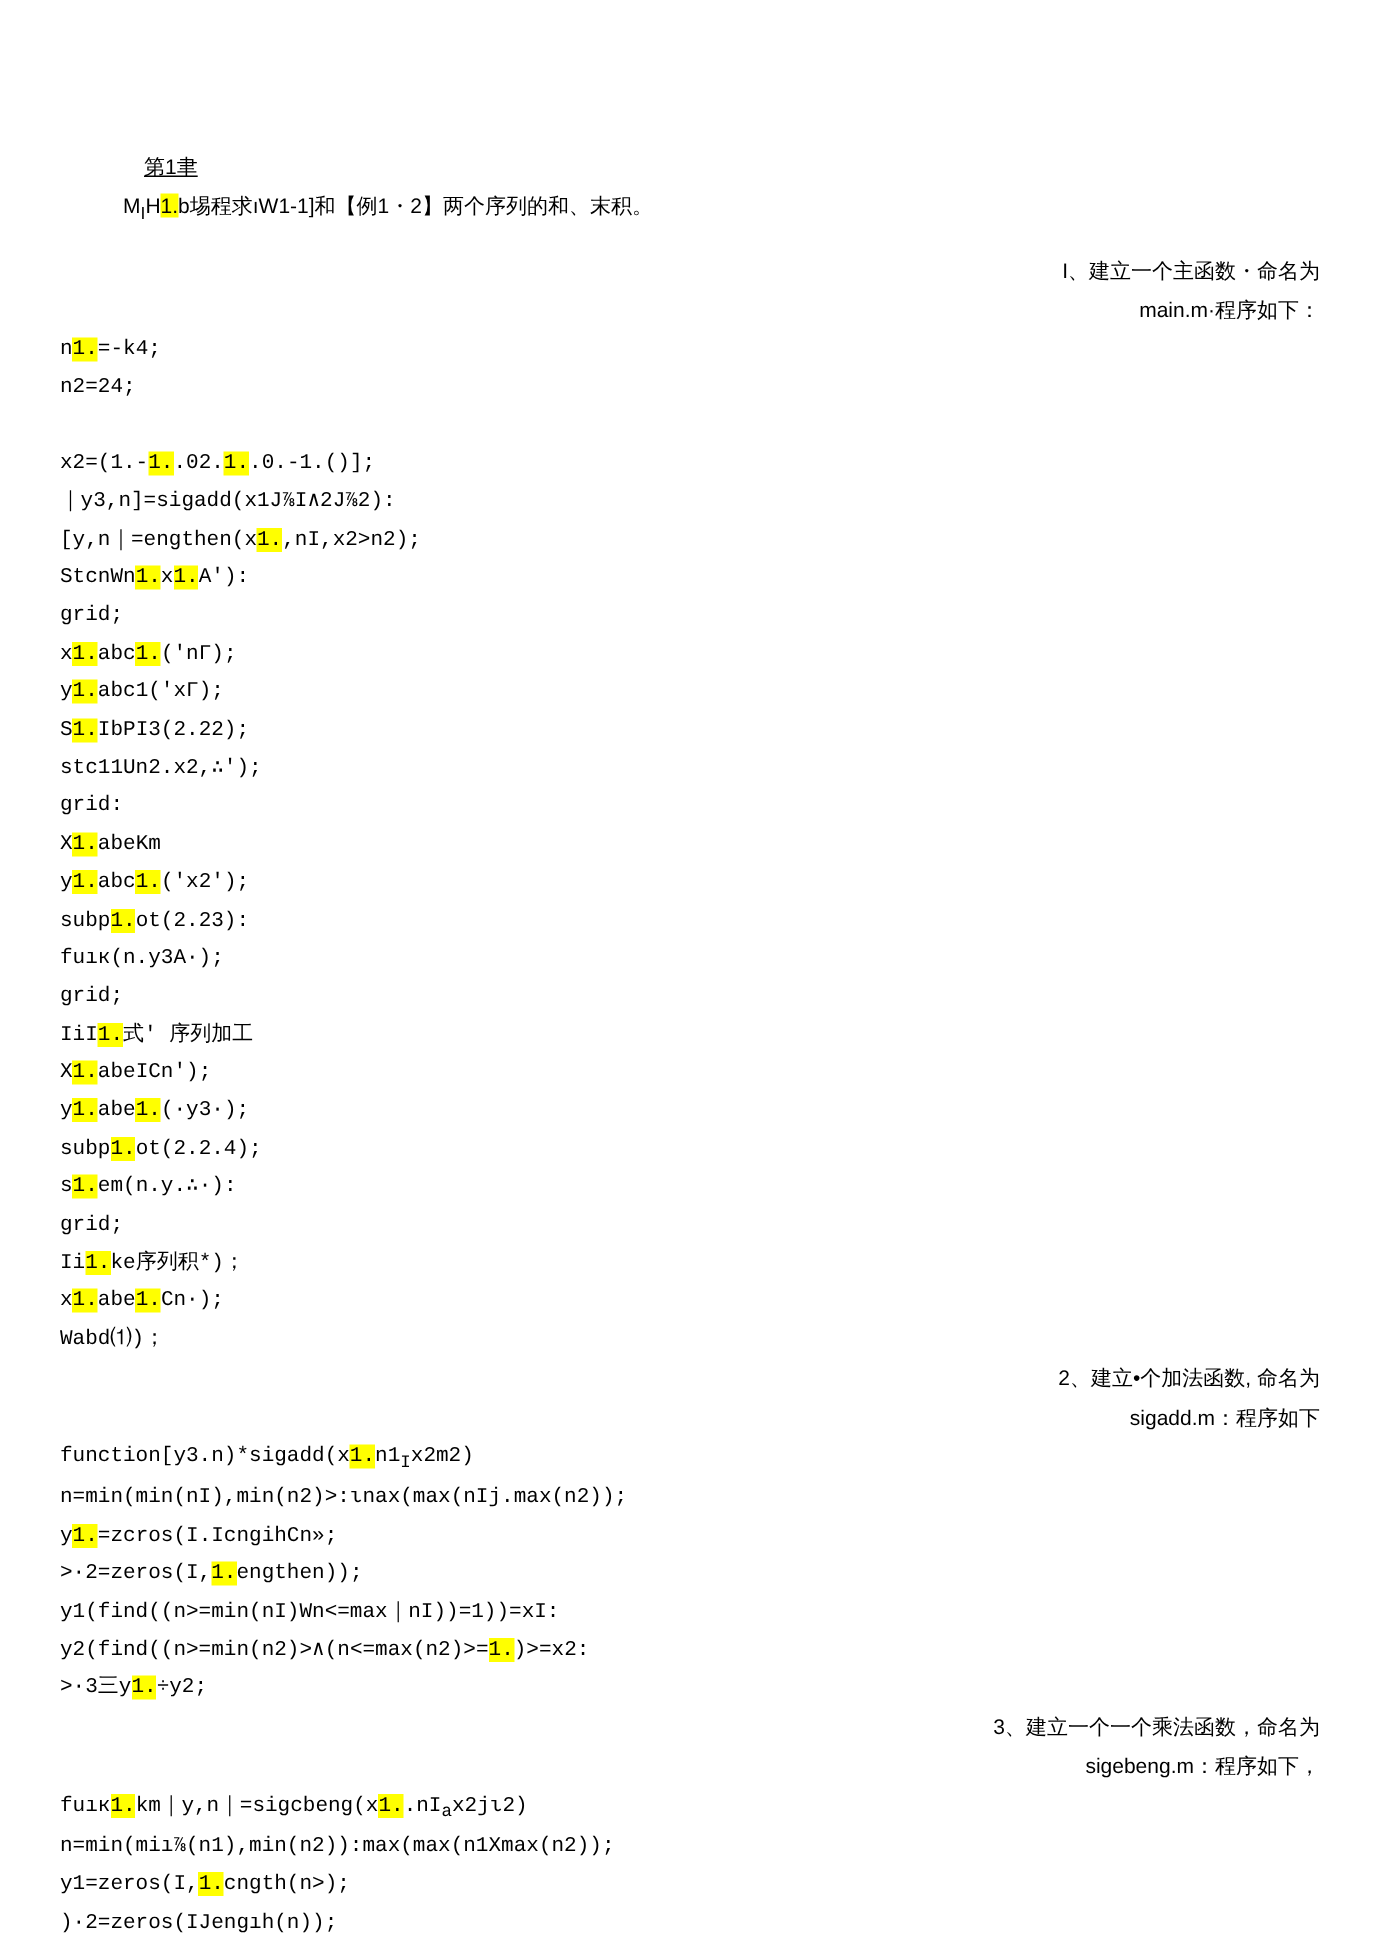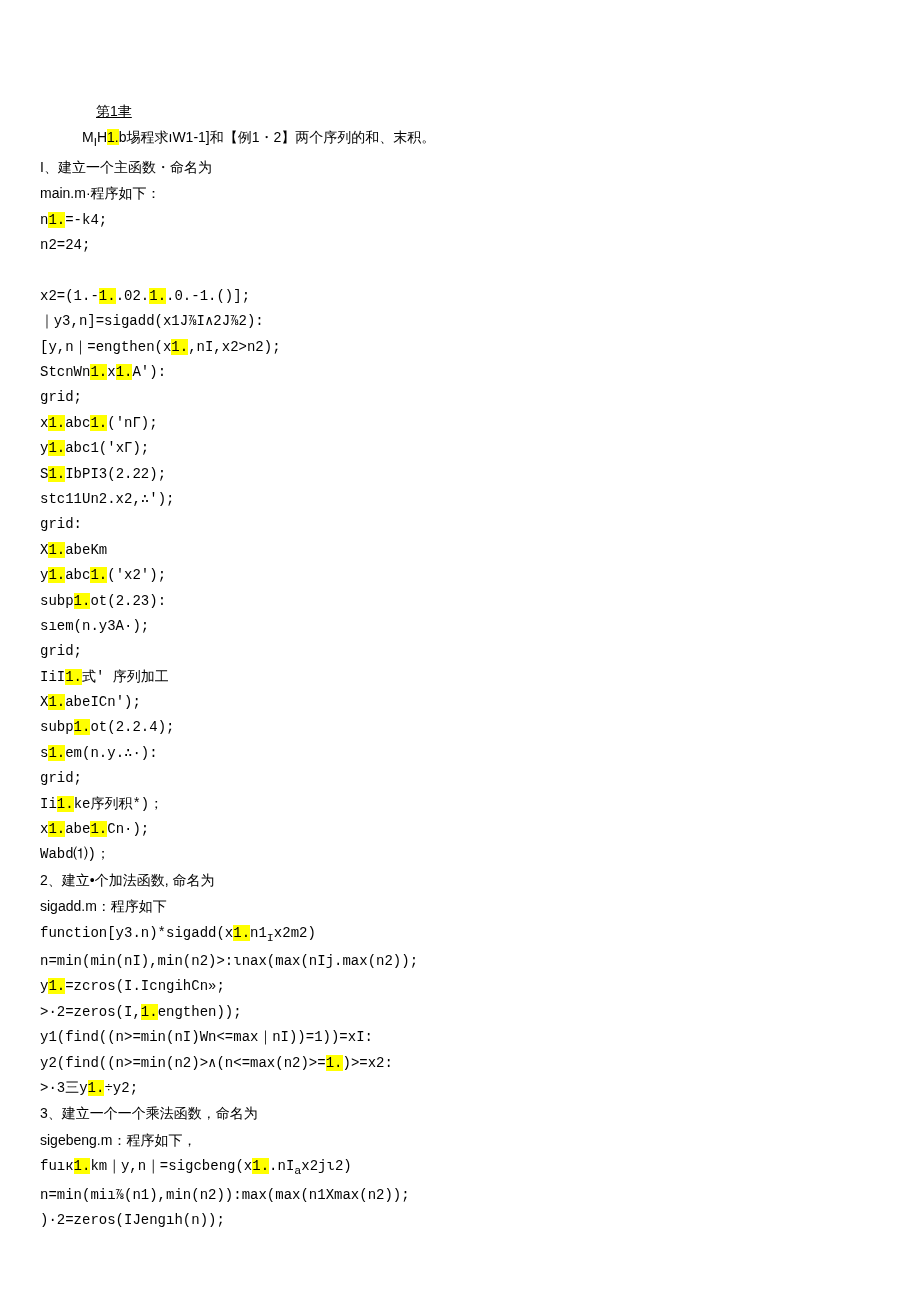--- a/index.html
+++ b/index.html
@@ -17,29 +17,30 @@
     padding: 100px 40px 40px 40px;
     box-sizing: border-box;
   }
   .heading {
     text-indent: 4em;
     margin-bottom: 4px;
     text-decoration: underline;
   }
   .indent {
     text-indent: 3em;
-    margin-bottom: 4px;
+    margin-bottom: 16px;
   }
   .line {
     margin-bottom: 3px;
     white-space: pre-wrap;
     font-family: Liberation Mono, monospace;
   }
   .section {
     margin-bottom: 4px;
+    text-align: right;
   }
   .hl {
     background-color: #ffff00;
   }
 </style>
 </head>
 <body>
 
 <div class="page">
 
@@ -61,24 +62,25 @@
   <div class="line"><span>StcnWn</span><span class="hl">1.</span><span>x</span><span class="hl">1.</span><span>A'):</span></div>
   <div class="line">grid;</div>
   <div class="line"><span>x</span><span class="hl">1.</span><span>abc</span><span class="hl">1.</span><span>('nΓ);</span></div>
   <div class="line"><span>y</span><span class="hl">1.</span><span>abc1('xΓ);</span></div>
   <div class="line"><span>S</span><span class="hl">1.</span><span>IbPI3(2.22);</span></div>
   <div class="line">stc11Un2.x2,∴');</div>
   <div class="line">grid:</div>
   <div class="line"><span>X</span><span class="hl">1.</span><span>abeKm</span></div>
   <div class="line"><span>y</span><span class="hl">1.</span><span>abc</span><span class="hl">1.</span><span>('x2');</span></div>
   <div class="line"><span>subp</span><span class="hl">1.</span><span>ot(2.23):</span></div>
-  <div class="line">sıem(n.y3A∙);</div>
+  <div class="line">fuıк(n.y3A∙);</div>
   <div class="line">grid;</div>
   <div class="line"><span>IiI</span><span class="hl">1.</span><span>式' 序列加工</span></div>
   <div class="line"><span>X</span><span class="hl">1.</span><span>abeICn');</span></div>
+  <div class="line"><span>y</span><span class="hl">1.</span><span>abe</span><span class="hl">1.</span><span>(∙y3∙);</span></div>
   <div class="line"><span>subp</span><span class="hl">1.</span><span>ot(2.2.4);</span></div>
   <div class="line"><span>s</span><span class="hl">1.</span><span>em(n.y.∴∙):</span></div>
   <div class="line">grid;</div>
   <div class="line"><span>Ii</span><span class="hl">1.</span><span>ke序列积*)；</span></div>
   <div class="line"><span>x</span><span class="hl">1.</span><span>abe</span><span class="hl">1.</span><span>Cn∙);</span></div>
   <div class="line">Wabd⑴)；</div>
 
   <div class="section">2、建立•个加法函数, 命名为</div>
   <div class="section">sigadd.m：程序如下</div>
 
@@ -88,15 +90,16 @@
   <div class="line"><span>&gt;·2=zeros(I,</span><span class="hl">1.</span><span>engthen));</span></div>
   <div class="line">y1(find((n&gt;=min(nI)Wn&lt;=max｜nI))=1))=xI:</div>
   <div class="line"><span>y2(find((n&gt;=min(n2)&gt;∧(n&lt;=max(n2)&gt;=</span><span class="hl">1.</span><span>)&gt;=x2:</span></div>
   <div class="line"><span>&gt;·3三y</span><span class="hl">1.</span><span>÷y2;</span></div>
 
   <div class="section">3、建立一个一个乘法函数，命名为</div>
   <div class="section">sigebeng.m：程序如下，</div>
 
   <div class="line"><span>fuıк</span><span class="hl">1.</span><span>km｜y,n｜=sigcbeng(x</span><span class="hl">1.</span><span>.nI</span><sub>a</sub><span>x2jι2)</span></div>
   <div class="line">n=min(miı⅞(n1),min(n2)):max(max(n1Xmax(n2));</div>
+  <div class="line"><span>y1=zeros(I,</span><span class="hl">1.</span><span>cngth(n&gt;);</span></div>
   <div class="line">)·2=zeros(IJengıh(n));</div>
 
 </div>
 
 </body></html>

